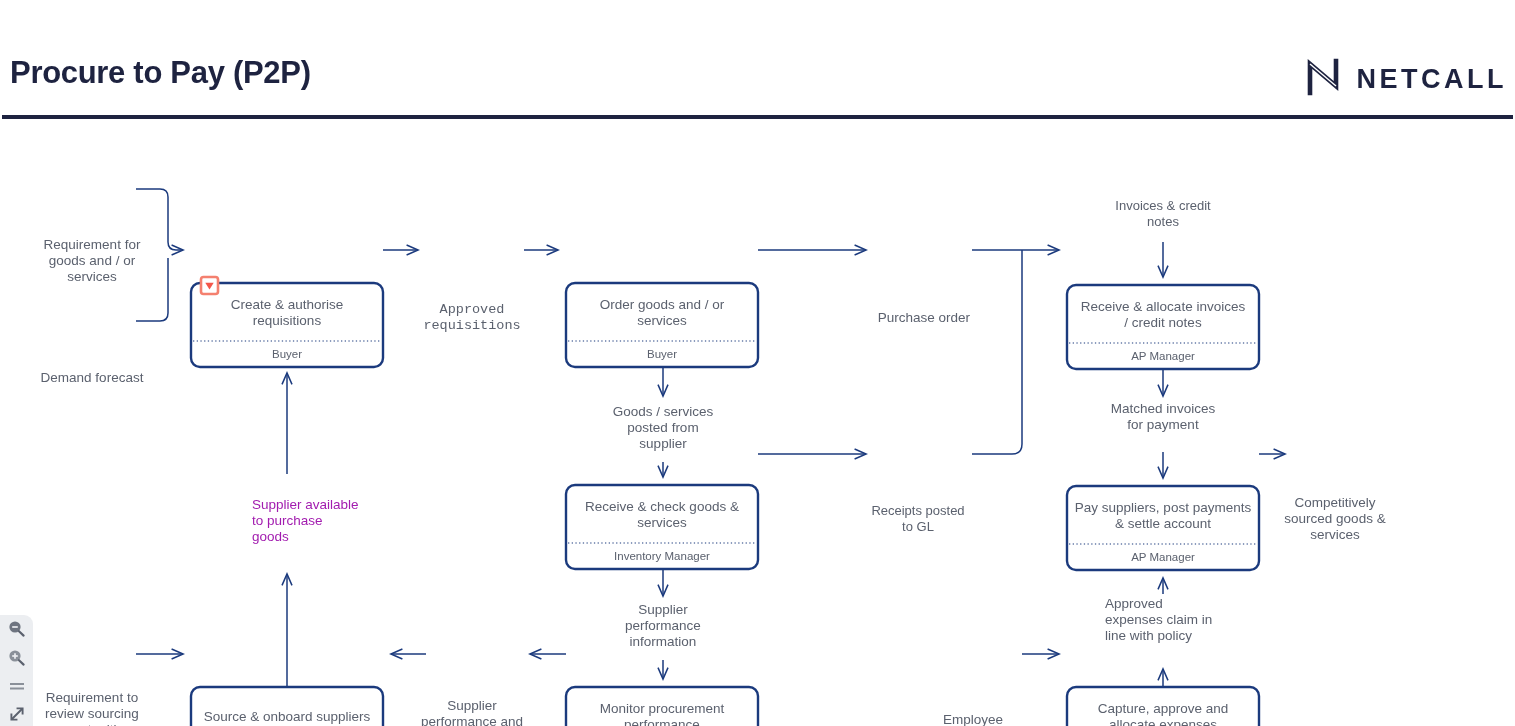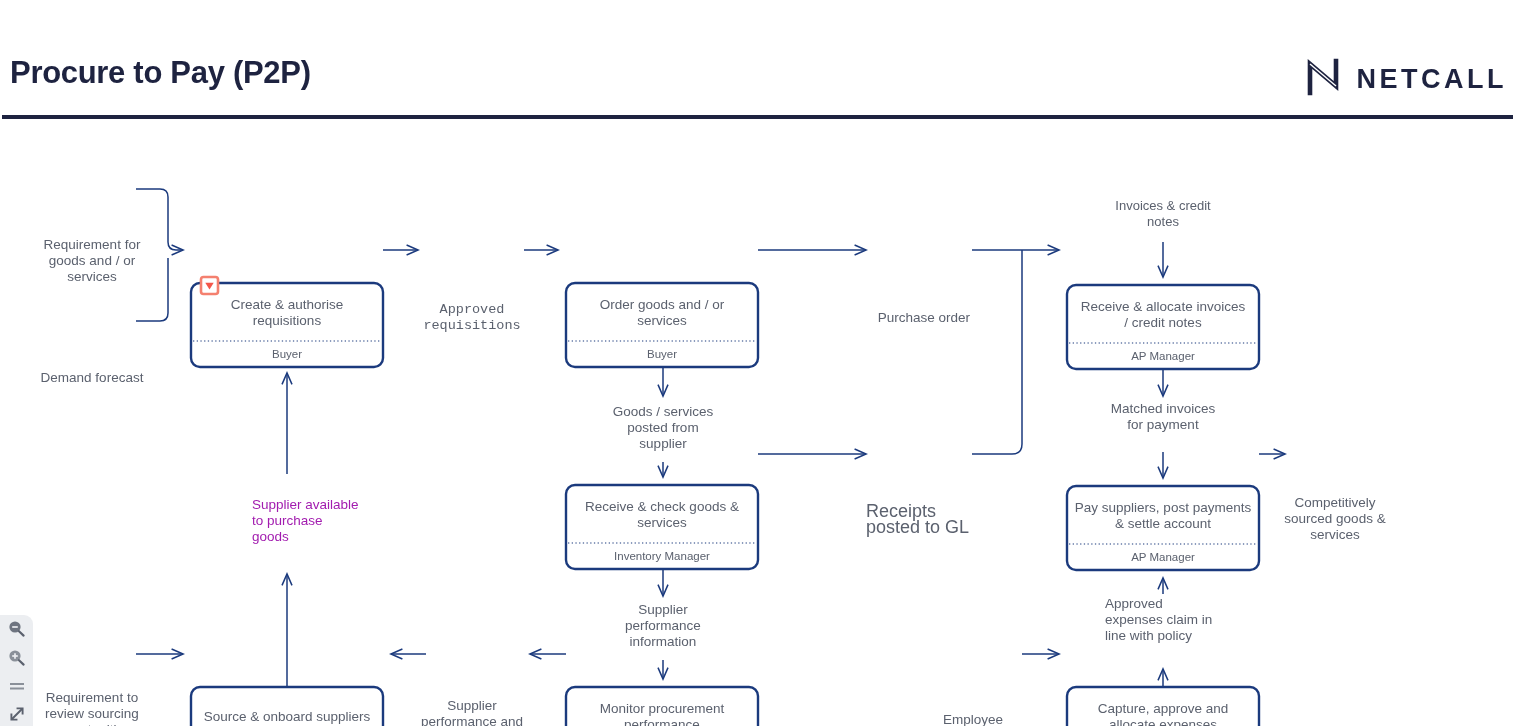--- a/index.html
+++ b/index.html
@@ -221,21 +221,21 @@
   </svg>
 
   <div id="label-layer">
       <div style="position: absolute; width: 106px; left: 39px; top: 179px; text-align: center; font-size: 13.5px; line-height: 16px; color: rgb(91, 97, 110); transform: translateY(-16px);">Requirement for goods and / or services</div>
       <div style="position: absolute; width: 106px; left: 39px; top: 304px; text-align: center; font-size: 13.5px; line-height: 16px; color: rgb(91, 97, 110); transform: translateY(-8px);">Demand forecast</div>
       <div style="position: absolute; width: 104px; left: 420px; top: 236px; text-align: center; font-size: 13.5px; line-height: 16px; color: rgb(91, 97, 110); transform: translateY(-8px); font-family: Liberation Mono, monospace;">Approved requisitions</div>
       <div style="position: absolute; width: 104px; left: 866px; top: 236px; text-align: right; font-size: 13.5px; line-height: 16px; color: rgb(91, 97, 110); transform: translateY(0px);">Purchase order</div>
       <div style="position: absolute; width: 120px; left: 1103px; top: 132px; text-align: center; font-size: 13px; line-height: 16px; color: rgb(91, 97, 110); transform: translateY(-8px);">Invoices &amp; credit notes</div>
       <div style="position: absolute; width: 116px; left: 605px; top: 346px; text-align: center; font-size: 13.5px; line-height: 16px; color: rgb(91, 97, 110); transform: translateY(-16px);">Goods / services posted from supplier</div>
       <div style="position: absolute; width: 116px; left: 1105px; top: 335px; text-align: center; font-size: 13.5px; line-height: 16px; color: rgb(91, 97, 110); transform: translateY(-8px);">Matched invoices for payment</div>
-      <div style="position: absolute; width: 104px; left: 866px; top: 437px; font-size: 18px; line-height: 16px; color: rgb(91, 97, 110); transform: translateY(-8px);">Receipts posted to GL</div>
+      <div style="position: absolute; width: 104px; left: 866px; top: 437px; text-align: center; font-size: 13px; line-height: 16px; color: rgb(91, 97, 110); transform: translateY(-8px);">Receipts posted to GL</div>
       <div style="position: absolute; width: 118px; left: 1276px; top: 437px; text-align: center; font-size: 13.5px; line-height: 16px; color: rgb(91, 97, 110); transform: translateY(-16px);">Competitively sourced goods &amp; services</div>
       <div style="position: absolute; width: 110px; left: 232px; top: 439px; font-size: 13.5px; line-height: 16px; color: #a21caf; transform: translateY(-16px); margin-left: 20px;">Supplier available to purchase goods</div>
       <div style="position: absolute; width: 110px; left: 608px; top: 544px; text-align: center; font-size: 13.5px; line-height: 16px; color: rgb(91, 97, 110); transform: translateY(-16px);">Supplier performance information</div>
       <div style="position: absolute; width: 116px; left: 1105px; top: 546px; text-align: left; font-size: 13.5px; line-height: 16px; color: rgb(91, 97, 110); transform: translateY(-24px);">Approved expenses claim in line with policy</div>
       <div style="position: absolute; width: 112px; left: 36px; top: 640px; text-align: center; font-size: 13.5px; line-height: 16px; color: rgb(91, 97, 110); transform: translateY(-24px);">Requirement to review sourcing opportunities</div>
       <div style="position: absolute; width: 104px; left: 420px; top: 648px; text-align: center; font-size: 13.5px; line-height: 16px; color: rgb(91, 97, 110); transform: translateY(-24px);">Supplier performance and improvement requirements</div>
       <div style="position: absolute; width: 106px; left: 920px; top: 646px; text-align: center; font-size: 13.5px; line-height: 16px; color: rgb(91, 97, 110); transform: translateY(-8px);">Employee expenses incurred</div>
     </div>
 
   <div id="view-toolbar">

